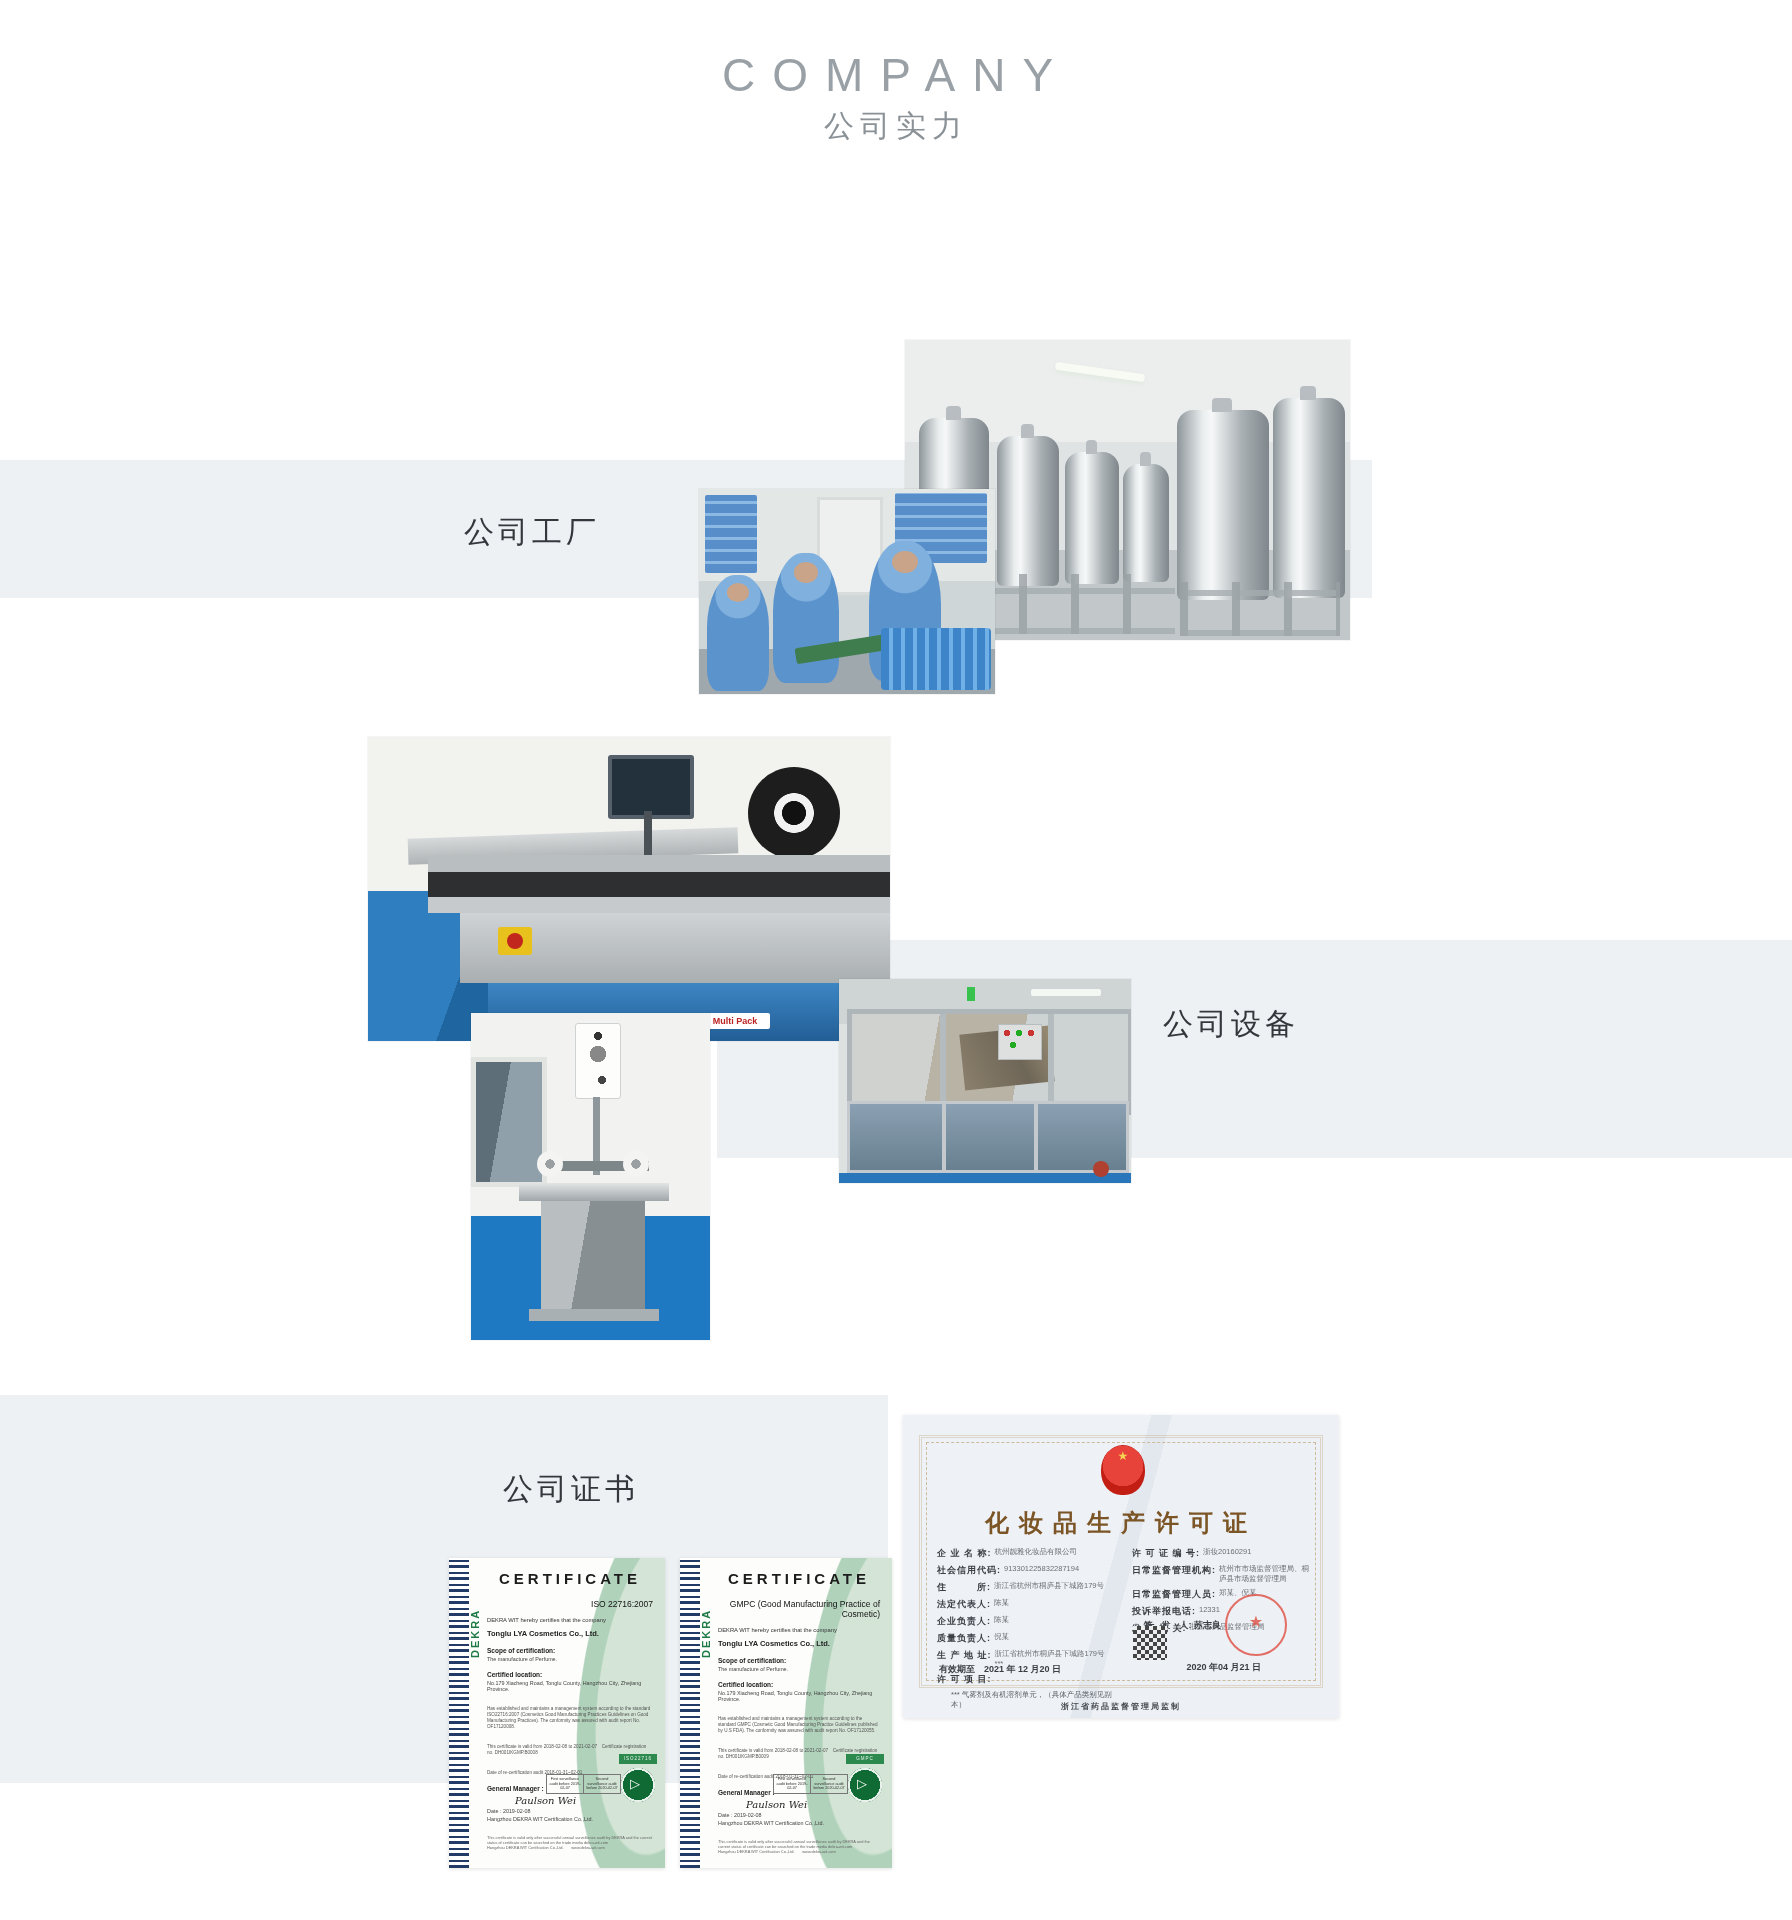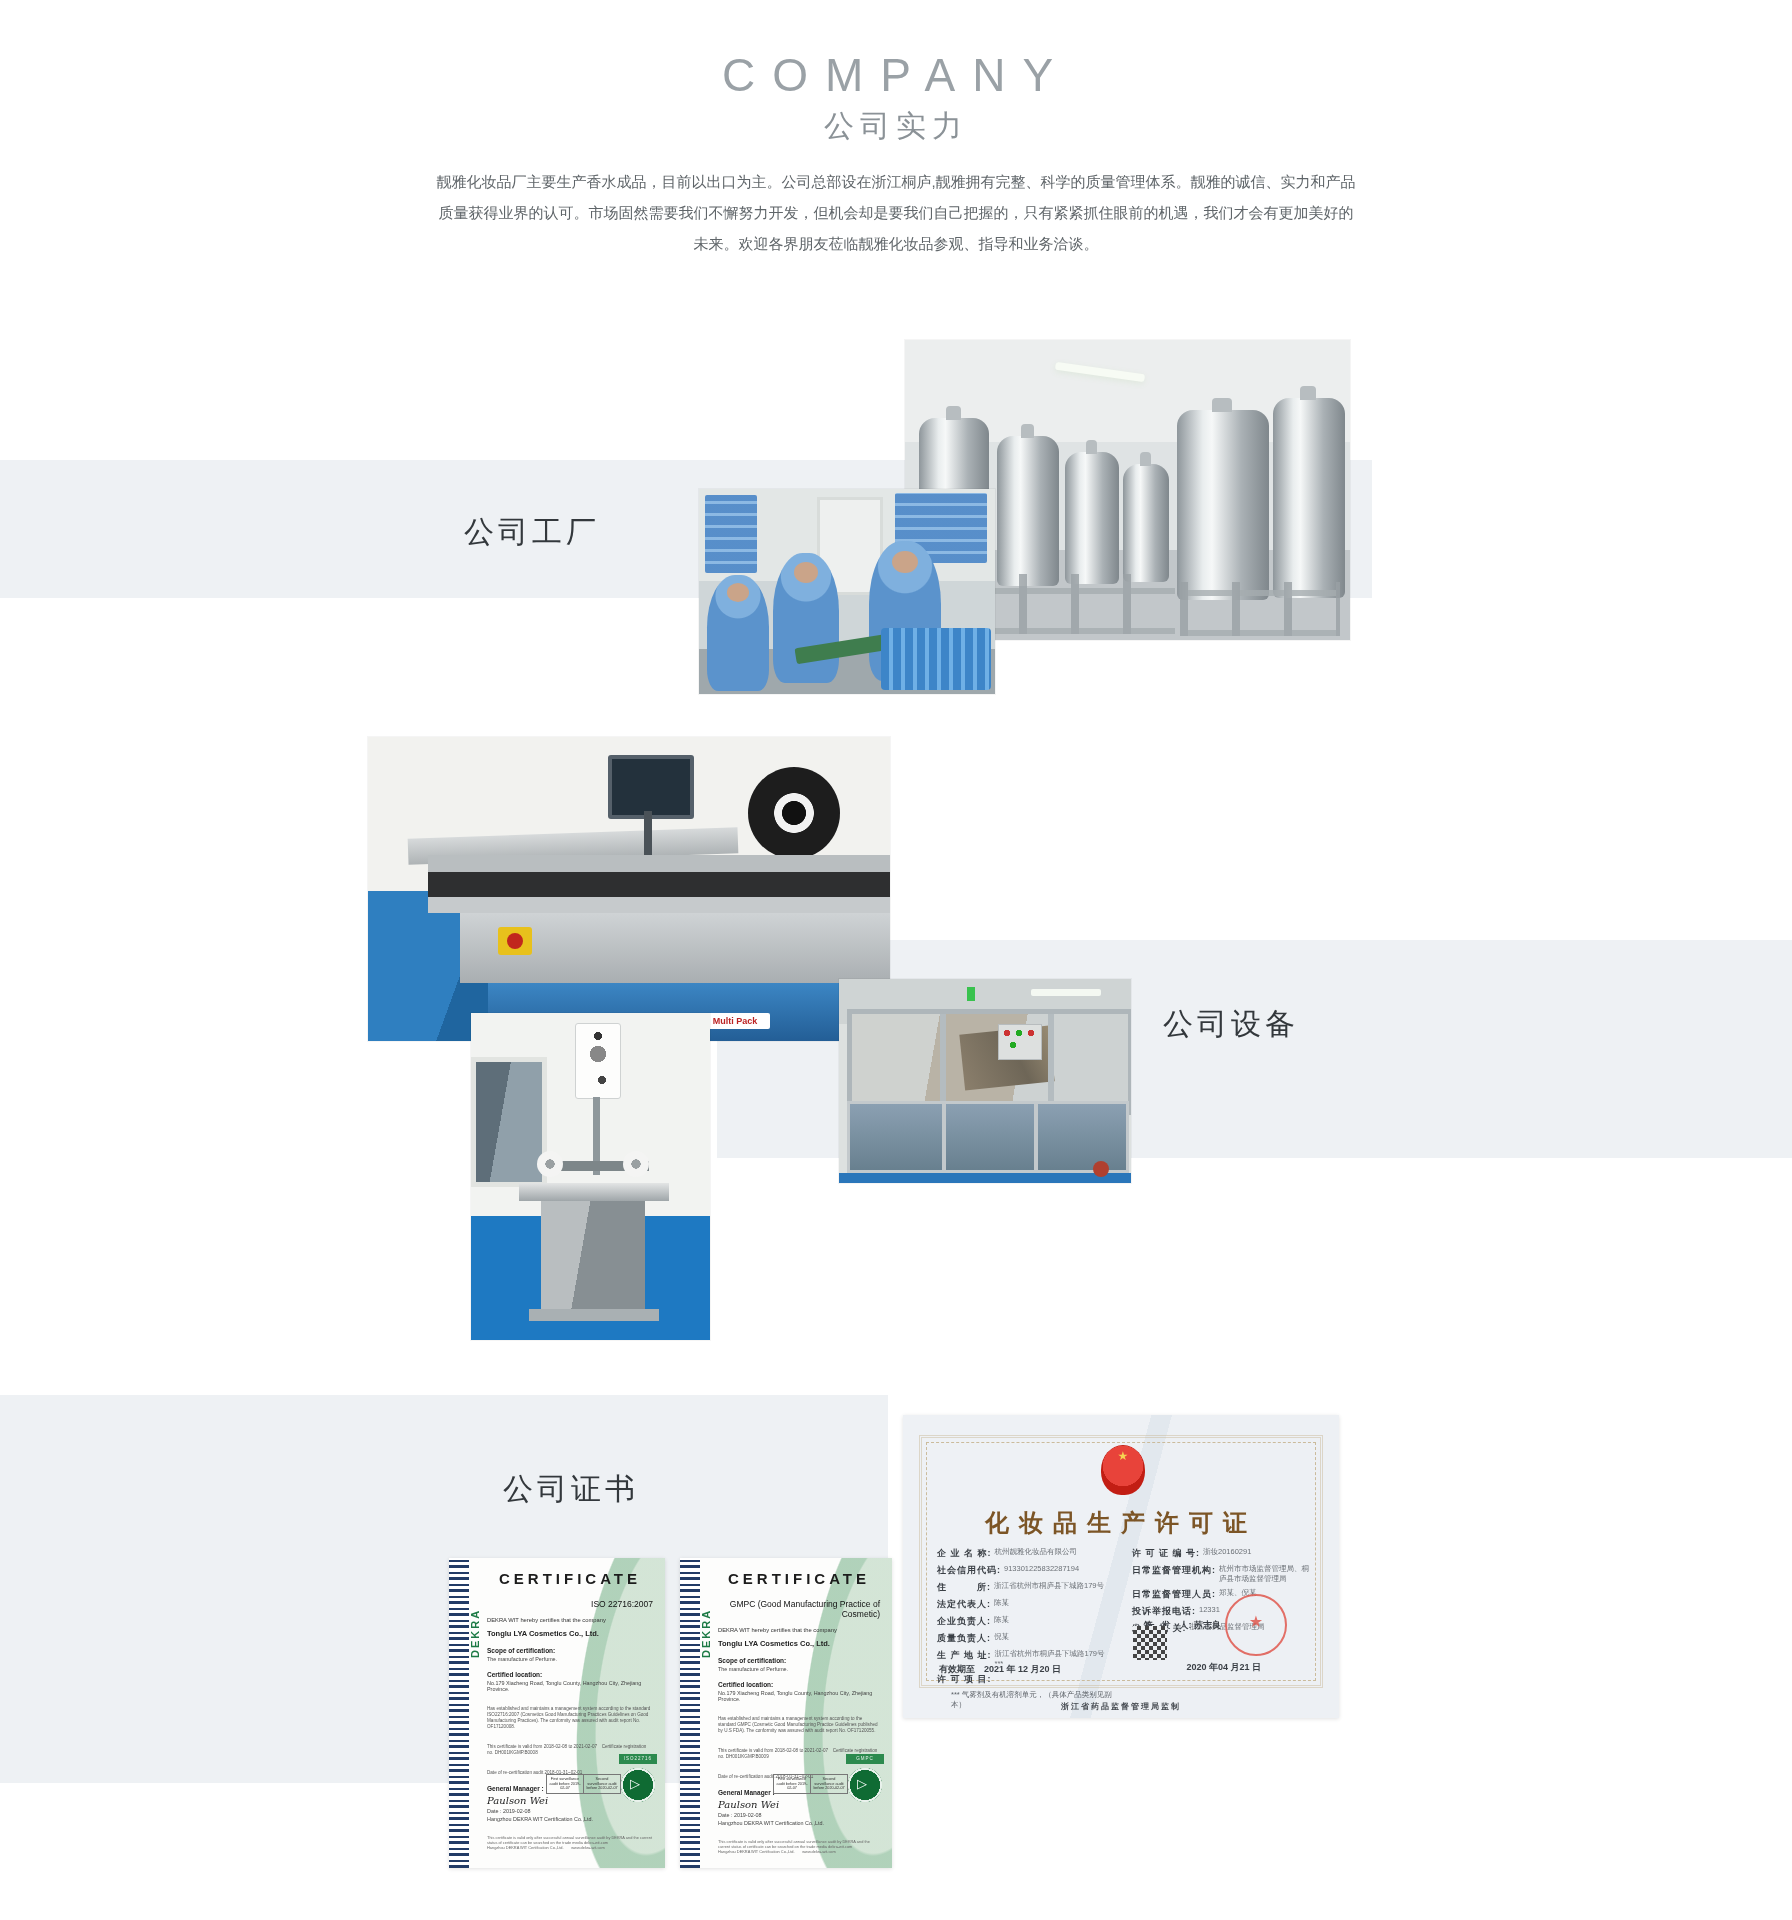--- a/index.html
+++ b/index.html
@@ -172,44 +172,39 @@
               font-size:11px;font-weight:bold;writing-mode:vertical-rl;transform:rotate(180deg);
               letter-spacing:2px;}
   .cert-body{position:absolute;left:38px;top:12px;right:12px;}
   .cert-title{font-size:15px;font-weight:bold;letter-spacing:4px;color:#1c1c1c;text-align:center;}
   .cert-standard{font-size:8.5px;font-weight:normal;color:#111;text-align:right;margin-top:12px;}
   .cert-line{font-size:5.8px;color:#333;margin-top:8px;}
   .cert-co{font-size:7.5px;font-weight:bold;color:#222;margin-top:6px;}
   .cert-h{font-size:6.5px;font-weight:bold;color:#222;margin-top:9px;}
   .cert-s{font-size:5.4px;color:#444;margin-top:2px;}
   .cert-p{font-size:4.6px;color:#555;margin-top:14px;line-height:6px;}
-  .cert-sig{font-family:"DejaVu Serif",serif;font-style:italic;font-size:10px;color:#222;margin-top:3px;}
+  .cert-sig{font-family:"DejaVu Serif",serif;font-style:italic;font-size:10px;color:#222;margin-top:3px;margin-left:28px;}
   .cert-table{position:absolute;right:44px;bottom:74px;display:flex;border:1px solid #777;}
   .cert-cell{width:32px;padding:2px;font-size:3.8px;color:#333;border-right:1px solid #777;
              text-align:center;line-height:4.6px;}
   .cert-cell:last-child{border-right:none;}
   .cert-seal{position:absolute;right:10px;bottom:66px;width:34px;height:34px;border-radius:50%;
              background:radial-gradient(circle,#0f6b33 0 62%,#e9f2ec 63% 70%,#0f6b33 71% 100%);}
   .cert-seal:before{content:"▷";position:absolute;left:9px;top:8px;color:#fff;font-size:13px;}
   .cert-tab{position:absolute;right:8px;bottom:104px;width:38px;height:10px;background:#2c8a4e;
             color:#eaf4ee;font-size:4.5px;text-align:center;line-height:10px;letter-spacing:1px;}
   .cert-foot{font-size:3.9px;color:#666;line-height:4.8px;}
 </style>
 </head>
 <body>
 
 <div class="page">
 
   <div class="abs page-title">COMPANY</div>
   <div class="abs page-subtitle">公司实力</div>
-  <div class="abs intro">
-    <div>靓雅化妆品厂主要生产香水成品，目前以出口为主。公司总部设在浙江桐庐,靓雅拥有完整、科学的质量管理体系。靓雅的诚信、实力和产品</div>
-    <div>质量获得业界的认可。市场固然需要我们不懈努力开发，但机会却是要我们自己把握的，只有紧紧抓住眼前的机遇，我们才会有更加美好的</div>
-    <div>未来。欢迎各界朋友莅临靓雅化妆品参观、指导和业务洽谈。</div>
-  </div>
 
   <div class="abs band band1"></div>
   <div class="abs section-label lbl-factory">公司工厂</div>
 
   <div class="abs photo tanks">
     <div class="lamp"></div>
     <div class="tank" style="left:14px;top:78px;width:70px;height:170px;"></div>
     <div class="tank" style="left:92px;top:96px;width:62px;height:150px;"></div>
     <div class="tank" style="left:160px;top:112px;width:54px;height:132px;"></div>
     <div class="tank" style="left:218px;top:124px;width:46px;height:118px;"></div>

